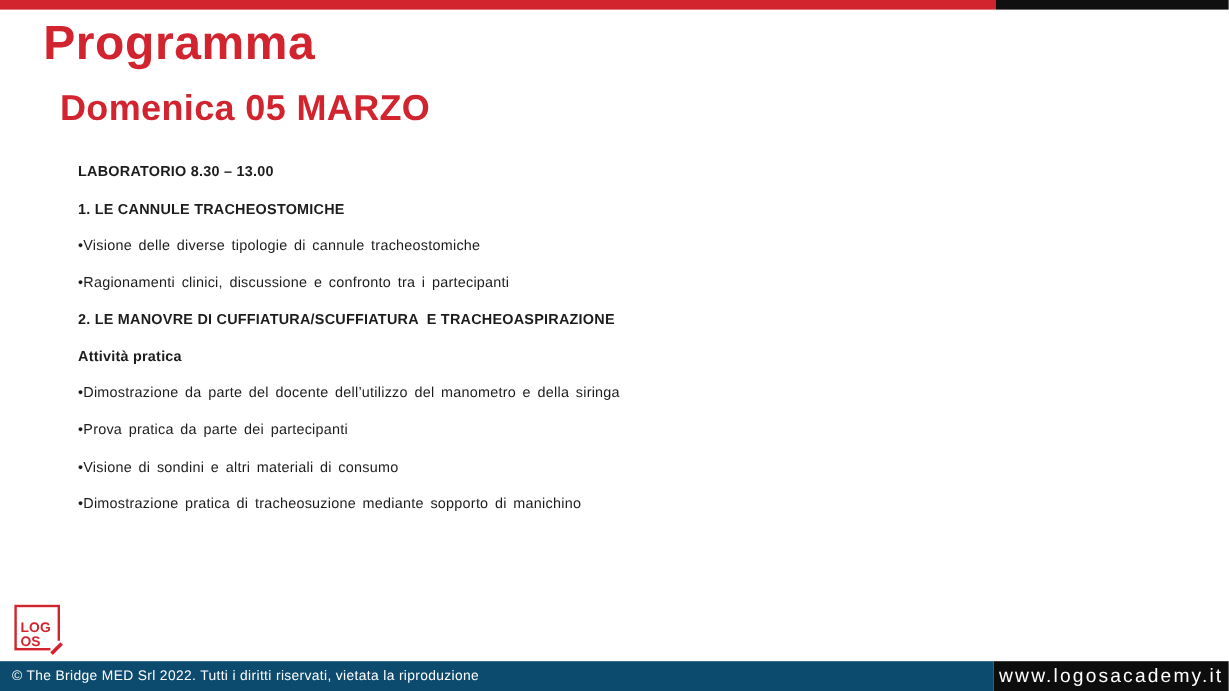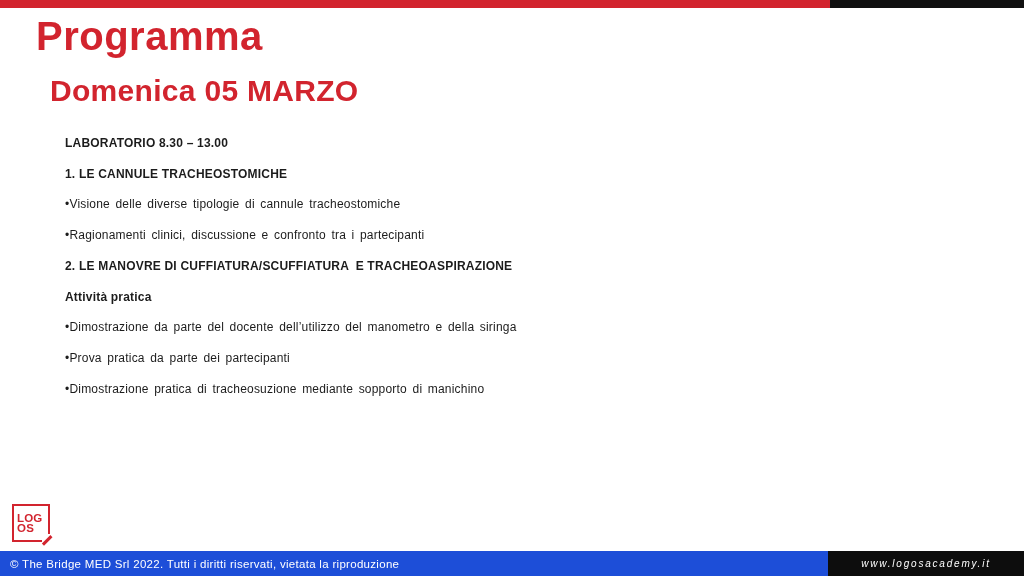--- a/index.html
+++ b/index.html
@@ -48,21 +48,21 @@
   
   .logo {
     position: absolute; left: 12px; top: 504px;
     width: 38px; height: 38px;
   }
   .logo-box {
     width: 100%; height: 100%;
     box-sizing: border-box;
     border: 2.5px solid #d2242e;
     display: flex; flex-direction: column;
-    justify-content: center;
+    justify-content: flex-end;
     padding-left: 3px;
     background: #ffffff;
   }
   .logo-box span {
     font-size: 11.5px; font-weight: 800;
     color: #d2242e; line-height: 10.5px;
     letter-spacing: 0.2px;
   }
   .logo-notch {
     position: absolute; right: -1px; bottom: -1px;
@@ -72,59 +72,59 @@
   .logo-tail {
     position: absolute; right: -3px; bottom: 1px;
     width: 12px; height: 2.5px;
     background: #d2242e;
     transform: rotate(-45deg);
   }
   
   .bottom-bar-red {
     position: absolute; left: 0; top: 551px;
     width: 828px; height: 25px;
-    background: #1d4ed8;
+    background: #0c4a6e;
     display: flex; align-items: center;
     box-sizing: border-box;
     padding-left: 10px;
   }
   .copyright {
     color: #ffffff; font-size: 11.5px;
     letter-spacing: 0.3px;
   }
   .bottom-bar-black {
     position: absolute; left: 828px; top: 551px;
     width: 196px; height: 25px;
     background: #0d0d0d;
     display: flex; align-items: center; justify-content: center;
   }
   .website {
-    color: #ffffff; font-size: 10px;
+    color: #ffffff; font-size: 16px;
     letter-spacing: 1.8px;
-    font-style: italic;
   }
 </style>
 </head>
 <body>
 
 <div class="top-bar-red"></div>
 <div class="top-bar-black"></div>
 
 <h1 class="page-title" style="margin:0;text-align:right;">Programma</h1>
 <h2 class="page-subtitle" style="margin:0;">Domenica 05 MARZO</h2>
 
 <div class="program">
     <div class="line heading">LABORATORIO 8.30 – 13.00</div>
     <div class="line heading">1. LE CANNULE TRACHEOSTOMICHE</div>
     <div class="line bullet">•Visione delle diverse tipologie di cannule tracheostomiche</div>
     <div class="line bullet">•Ragionamenti clinici, discussione e confronto tra i partecipanti</div>
     <div class="line heading">2. LE MANOVRE DI CUFFIATURA/SCUFFIATURA  E TRACHEOASPIRAZIONE</div>
     <div class="line heading">Attività pratica</div>
     <div class="line bullet">•Dimostrazione da parte del docente dell’utilizzo del manometro e della siringa</div>
     <div class="line bullet">•Prova pratica da parte dei partecipanti</div>
+    <div class="line bullet">•Visione di sondini e altri materiali di consumo</div>
     <div class="line bullet">•Dimostrazione pratica di tracheosuzione mediante sopporto di manichino</div>
   </div>
 
 <div class="logo">
   <div class="logo-box">
     <span>LOG</span>
     <span>OS</span>
   </div>
   <div class="logo-notch"></div>
   <div class="logo-tail"></div>

